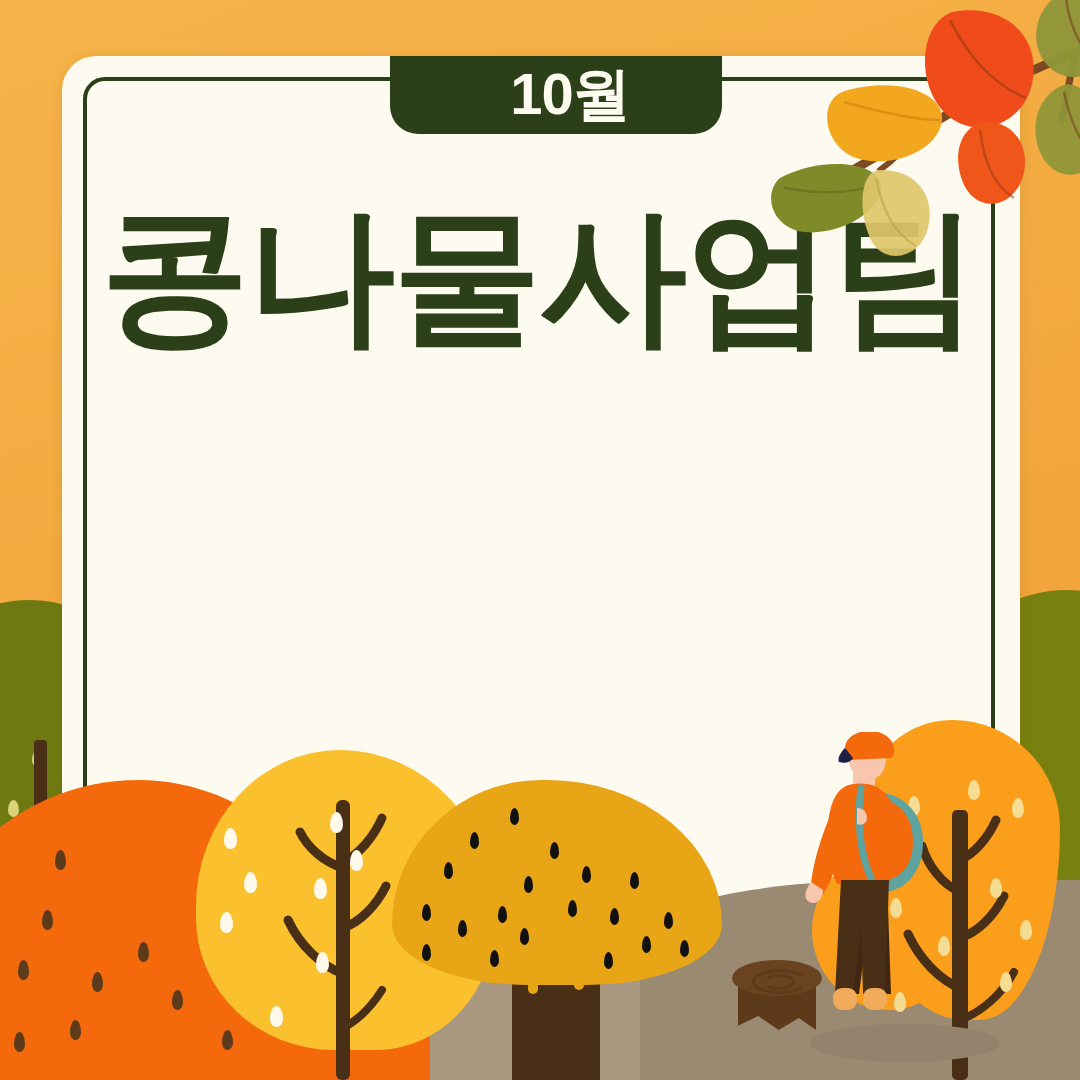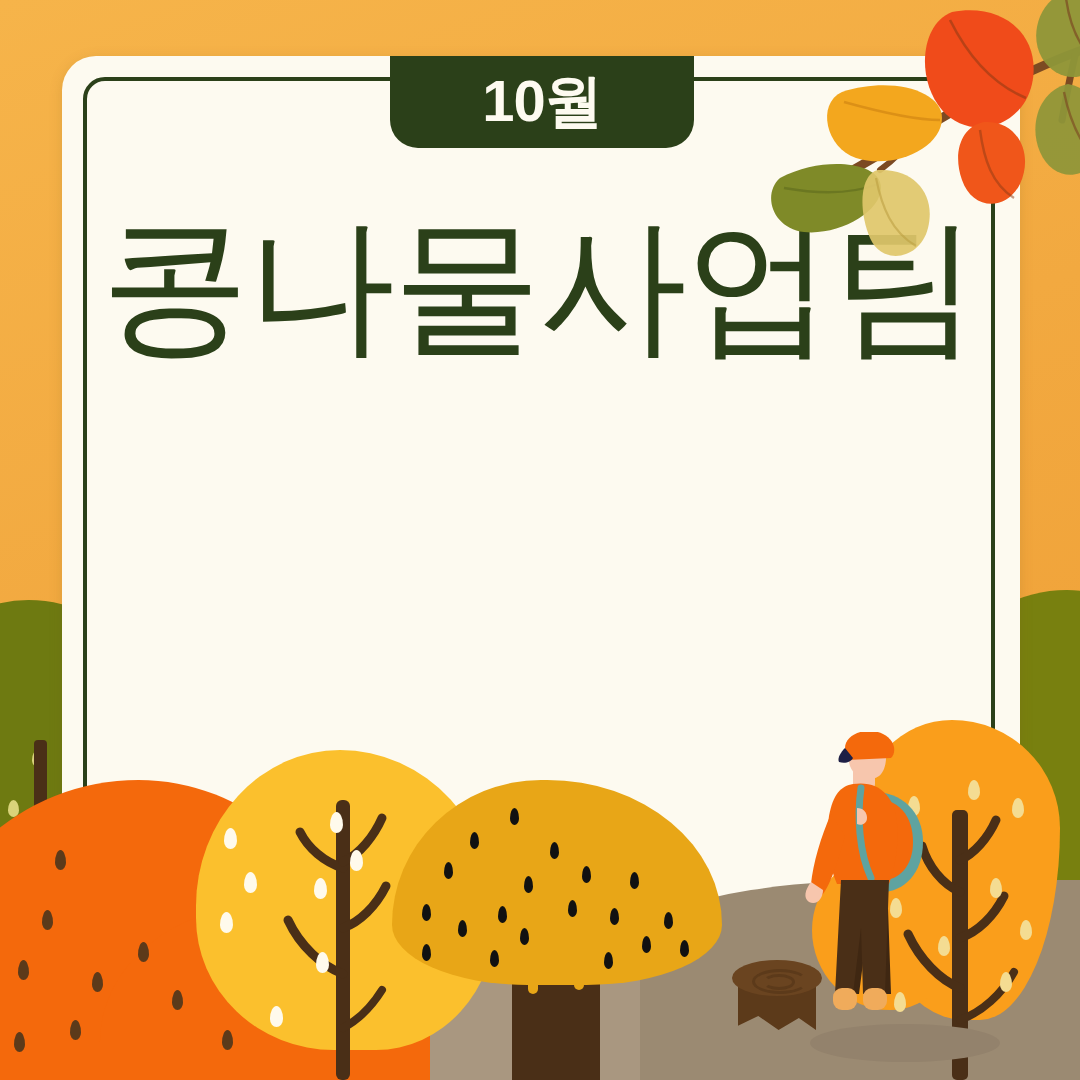--- a/index.html
+++ b/index.html
@@ -77,27 +77,28 @@
     box-sizing: border-box;
     pointer-events: none;
   }
 
   
   #month-badge {
     position: absolute;
     left: 390px;
     top: 56px;
     width: 304px;
-    height: 92px;
+    height: 78px;
     background: #2b4019;
     border-radius: 0 0 28px 28px;
     display: flex;
     align-items: center;
     justify-content: center;
     z-index: 30;
+    padding-left: 28px;
   }
   #month-badge .label {
     color: #fdfaf0;
     font-size: 58px;
     font-weight: bold;
     letter-spacing: -1px;
     line-height: 1;
     padding-bottom: 3px;
   }
 
@@ -113,24 +114,24 @@
   .kicker {
     color: #2e4a1c;
     font-size: 86px;
     font-weight: bold;
     line-height: 1.05;
     letter-spacing: 1px;
   }
   .main-title {
     color: #2b4019;
     font-size: 148px;
-    font-weight: normal;
+    font-weight: bold;
     line-height: 1.02;
     letter-spacing: -2px;
-    margin-top: 26px;
+    margin-top: 16px;
     white-space: nowrap;
   }
   .sub-title {
     color: #f4690c;
     font-size: 132px;
     font-weight: bold;
     line-height: 1.02;
     letter-spacing: 0px;
     margin-top: 6px;
   }

